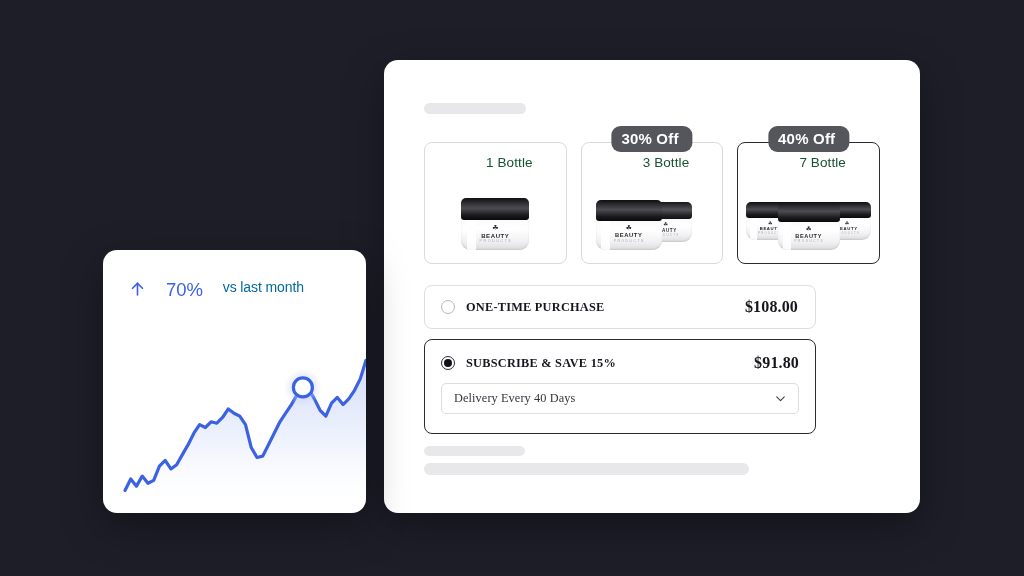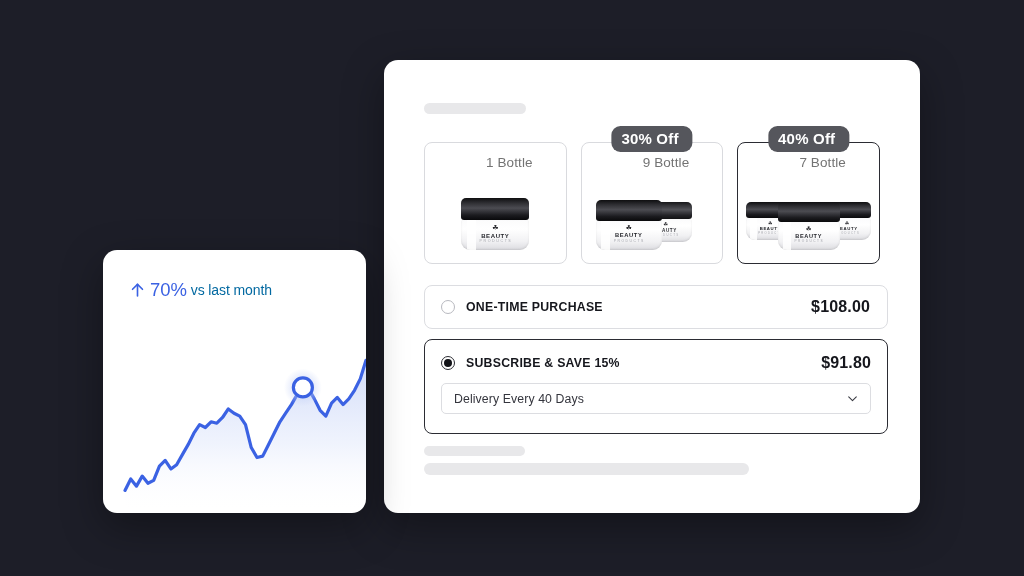--- a/index.html
+++ b/index.html
@@ -85,21 +85,21 @@
     align-items: center;
     padding-top: 12px;
   }
 
   .bottle-card.selected {
     border: 1.6px solid #2b2c33;
   }
 
   .bottle-card .title {
     font-size: 13.5px;
-    color: #737373;
+    color: #14532d;
     font-weight: 400;
     letter-spacing: .1px;
     margin-left: 28px;
   }
 
   .badge {
     position: absolute;
     top: -17px;
     left: 50%;
     transform: translateX(-50%);
@@ -170,24 +170,25 @@
     text-align: center;
     color: #a4a5ac;
     letter-spacing: .3px;
     line-height: 1;
   }
 
   
   .option-row {
     position: absolute;
     left: 40px;
-    width: 464px;
+    width: 392px;
     background: #ffffff;
     border: 1px solid #dcdde1;
     border-radius: 8px;
+    font-family: Liberation Serif, serif;
   }
 
   .option-onetime {
     top: 225px;
     height: 44px;
     display: flex;
     align-items: center;
     padding: 0 17px 0 16px;
   }
 
@@ -276,22 +277,22 @@
     border-radius: 14px;
     overflow: hidden;
     box-shadow: 0 14px 40px rgba(0,0,0,0.35);
   }
 
   .chart-head {
     position: absolute;
     left: 26px;
     top: 29px;
     display: flex;
-    align-items: center;
-    gap: 4px;
+    align-items: flex-start;
+    gap: 20px;
   }
 
   .arrow-up {
     width: 17px;
     height: 20px;
     flex: none;
     color: #3b62e3;
   }
 
   .metric {
@@ -337,21 +338,21 @@
               <div class="glyph" style="font-size:7px;">☘</div>
               <div class="brand" style="font-size:6px;">BEAUTY</div>
               <div class="sub" style="font-size:3.6px;">P R O D U C T S</div>
             </div>
           </div>
         </div>
       </div>
 
       <div class="bottle-card">
         <span class="badge">30% Off</span>
-        <span class="title">9 Bottle</span>
+        <span class="title">3 Bottle</span>
         <div class="jars">
 
           <div class="jar" style="left:58px;width:52px;bottom:12px;opacity:.96;">
             <div class="cap" style="height:17px;"></div>
             <div class="body" style="height:23px;">
               <div class="glyph" style="font-size:5.4px;">☘</div>
               <div class="brand" style="font-size:4.6px;">BEAUTY</div>
               <div class="sub" style="font-size:2.8px;">P R O D U C T S</div>
             </div>
           </div>

